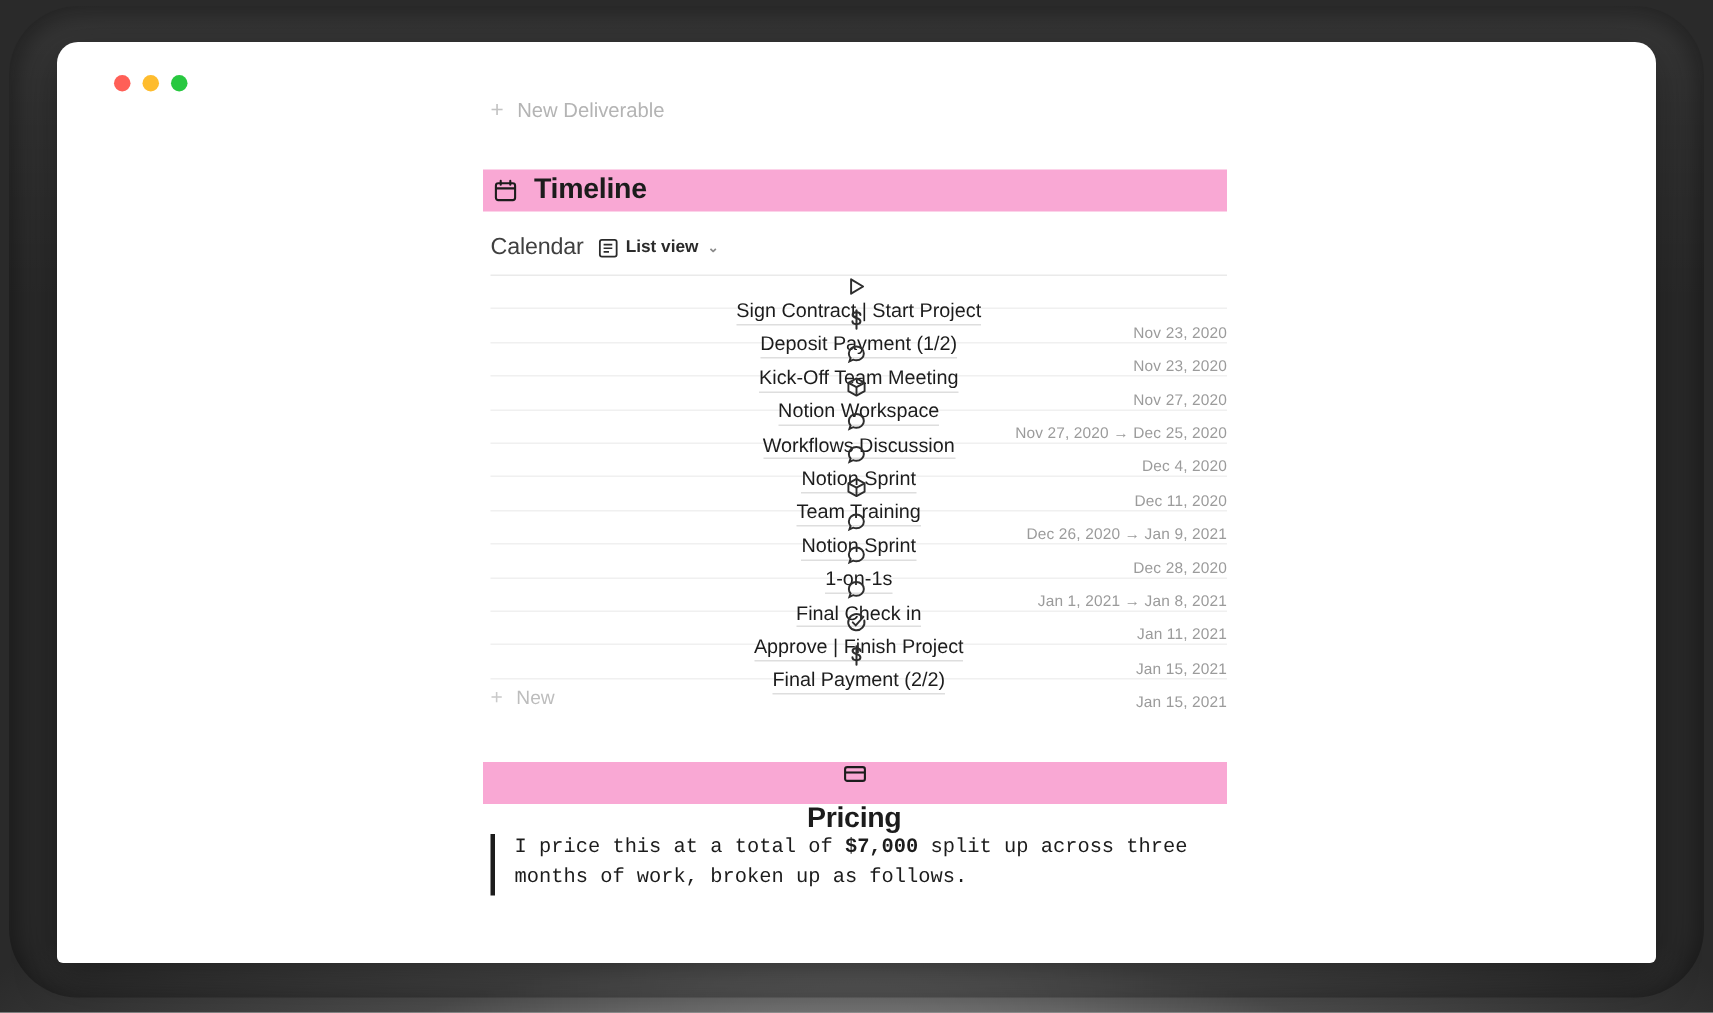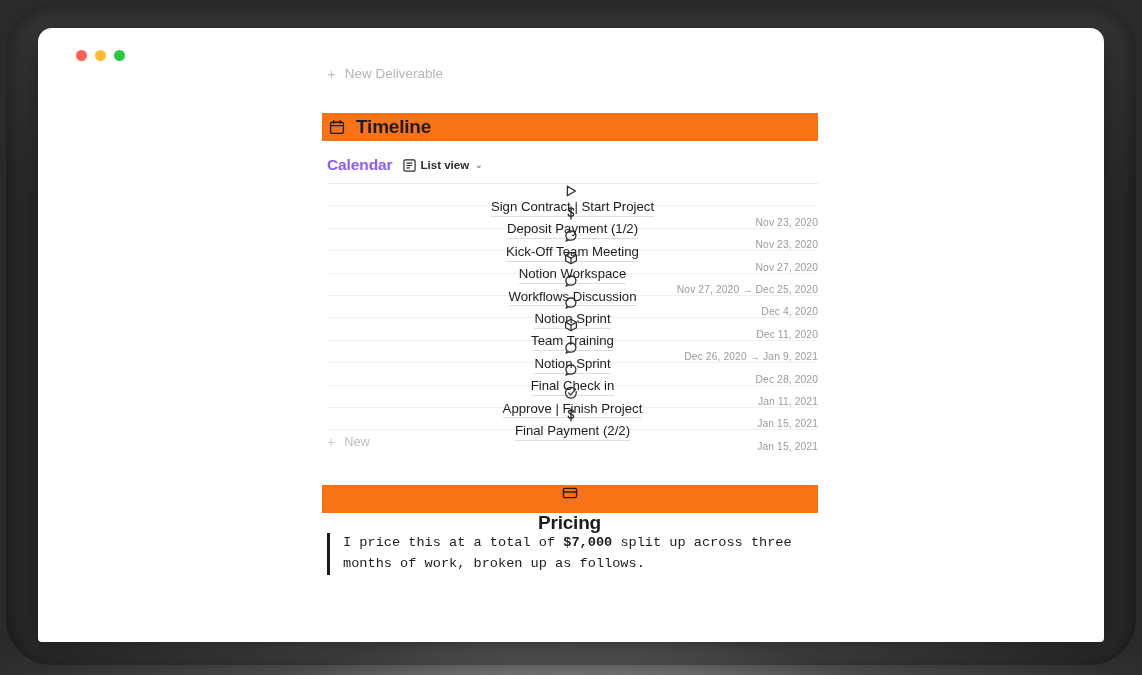--- a/index.html
+++ b/index.html
@@ -81,21 +81,21 @@
     color: #c3c3c3;
     font-weight: 400;
   }
 
   
   .section-band {
     display: flex;
     align-items: center;
     gap: 11px;
     height: 28px;
-    background: #f97316;
+    background: #f9a8d4;
     padding: 0 8px 0 7px;
     margin-left: 0;
     width: 496px;
   }
   .section-band .band-title {
     font-size: 19px;
     font-weight: 700;
     color: #1c1c1c;
     letter-spacing: -0.2px;
   }
@@ -107,22 +107,22 @@
   
   #calendar-head {
     display: flex;
     align-items: center;
     gap: 10px;
     margin-top: 15px;
     margin-left: 5px;
   }
   #calendar-title {
     font-size: 15.5px;
-    font-weight: 700;
-    color: #8b5cf6;
+    font-weight: 400;
+    color: #404040;
     letter-spacing: -0.1px;
   }
   #view-selector {
     display: flex;
     align-items: center;
     gap: 5px;
     font-size: 11.5px;
     font-weight: 700;
     color: #2b2b2b;
     cursor: pointer;
@@ -330,20 +330,29 @@
       <div class="row">
         <span class="ico">
           <svg width="14" height="14" viewBox="0 0 14 14" fill="none" stroke="#2e2e2e" stroke-width="1.3">
             <path d="M11.9 6.6 C11.9 9.3 9.6 11.2 6.9 11.2 C6.1 11.2 5.4 11.05 4.75 10.8 L2.3 11.9 L3.05 9.6 C2.35 8.8 1.9 7.8 1.9 6.6 C1.9 3.9 4.2 2.0 6.9 2.0 C9.6 2.0 11.9 3.9 11.9 6.6 Z"></path>
           </svg>
         </span>
         <span class="title">Notion Sprint</span>
         <span class="date">Dec 28, 2020</span>
       </div>
 
+      <div class="row">
+        <span class="ico">
+          <svg width="14" height="14" viewBox="0 0 14 14" fill="none" stroke="#2e2e2e" stroke-width="1.3">
+            <path d="M11.9 6.6 C11.9 9.3 9.6 11.2 6.9 11.2 C6.1 11.2 5.4 11.05 4.75 10.8 L2.3 11.9 L3.05 9.6 C2.35 8.8 1.9 7.8 1.9 6.6 C1.9 3.9 4.2 2.0 6.9 2.0 C9.6 2.0 11.9 3.9 11.9 6.6 Z"></path>
+          </svg>
+        </span>
+        <span class="title">1-on-1s</span>
+        <span class="date">Jan 1, 2021 → Jan 8, 2021</span>
+      </div>
 
       <div class="row">
         <span class="ico">
           <svg width="14" height="14" viewBox="0 0 14 14" fill="none" stroke="#2e2e2e" stroke-width="1.3">
             <path d="M11.9 6.6 C11.9 9.3 9.6 11.2 6.9 11.2 C6.1 11.2 5.4 11.05 4.75 10.8 L2.3 11.9 L3.05 9.6 C2.35 8.8 1.9 7.8 1.9 6.6 C1.9 3.9 4.2 2.0 6.9 2.0 C9.6 2.0 11.9 3.9 11.9 6.6 Z"></path>
           </svg>
         </span>
         <span class="title">Final Check in</span>
         <span class="date">Jan 11, 2021</span>
       </div>

